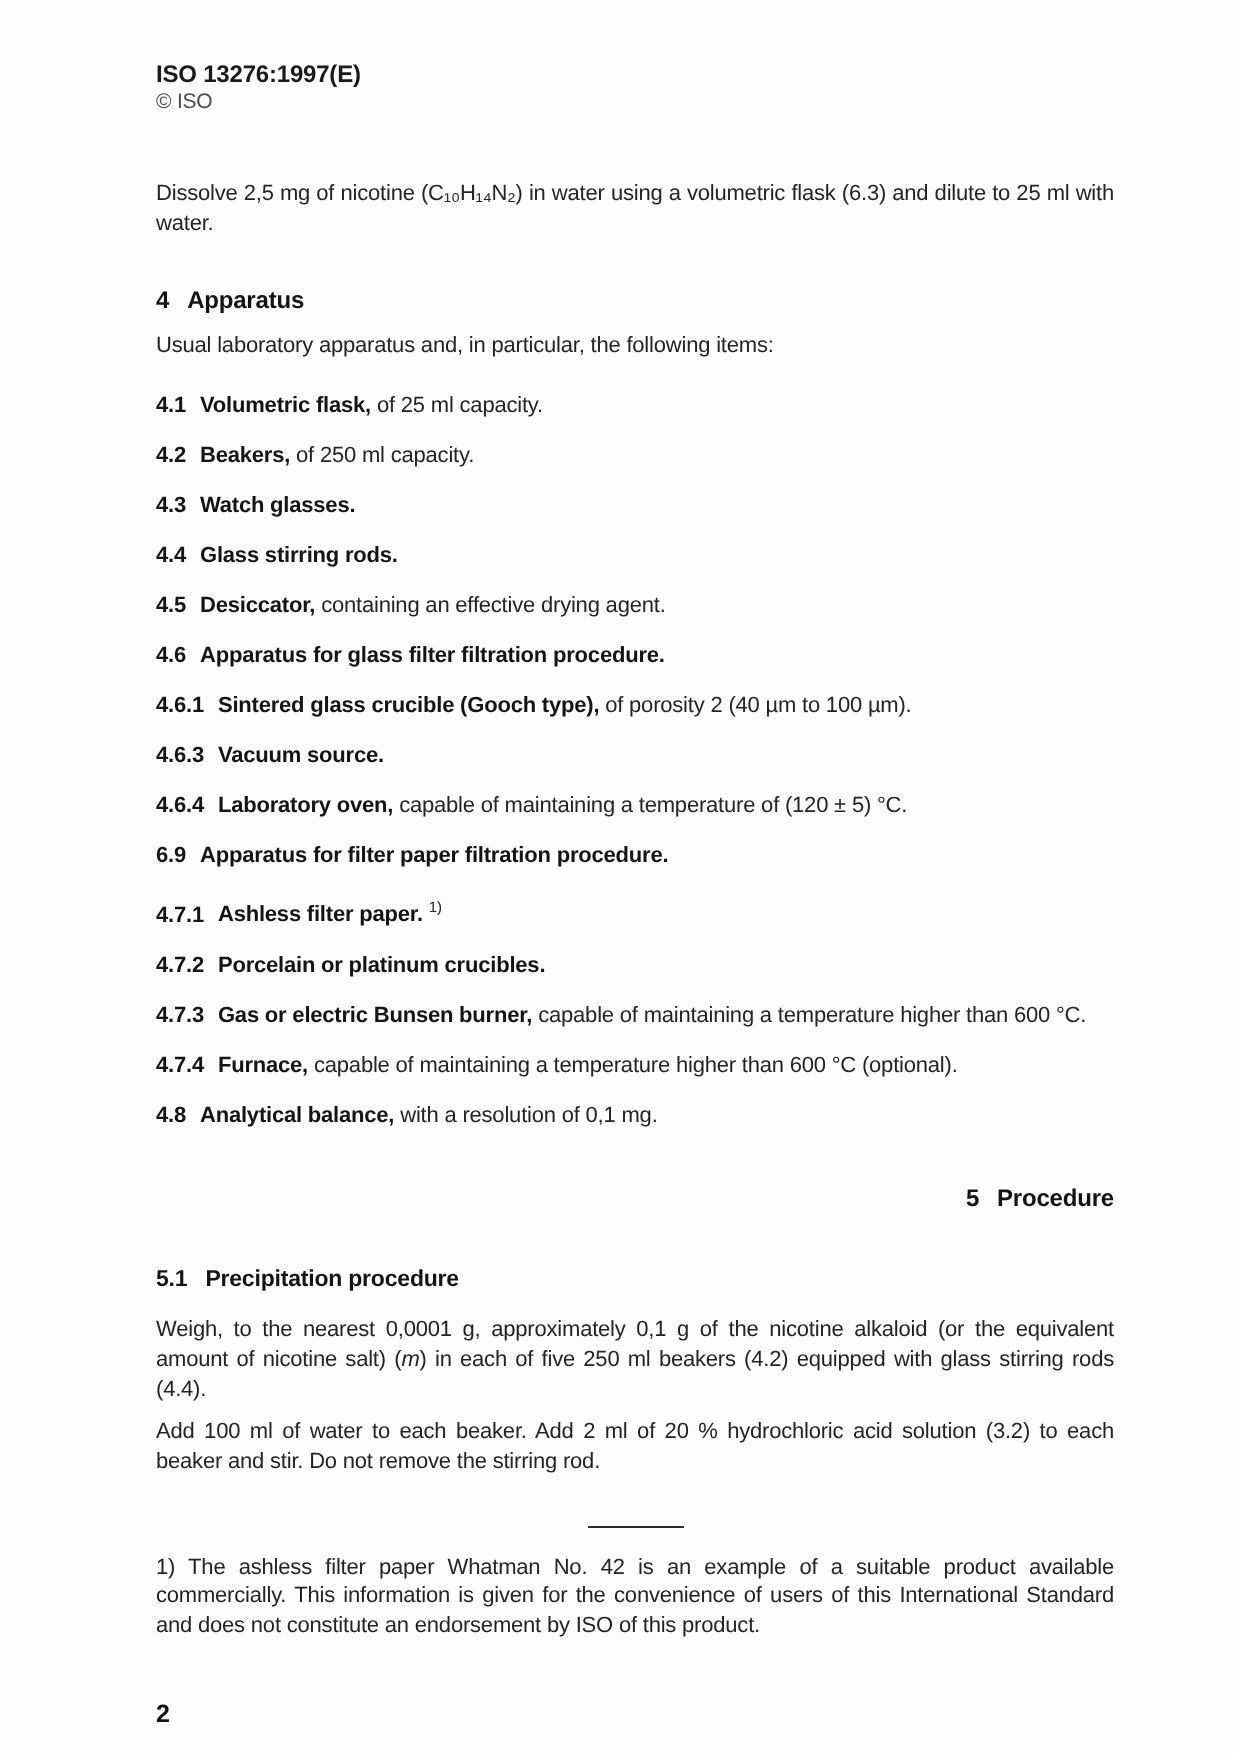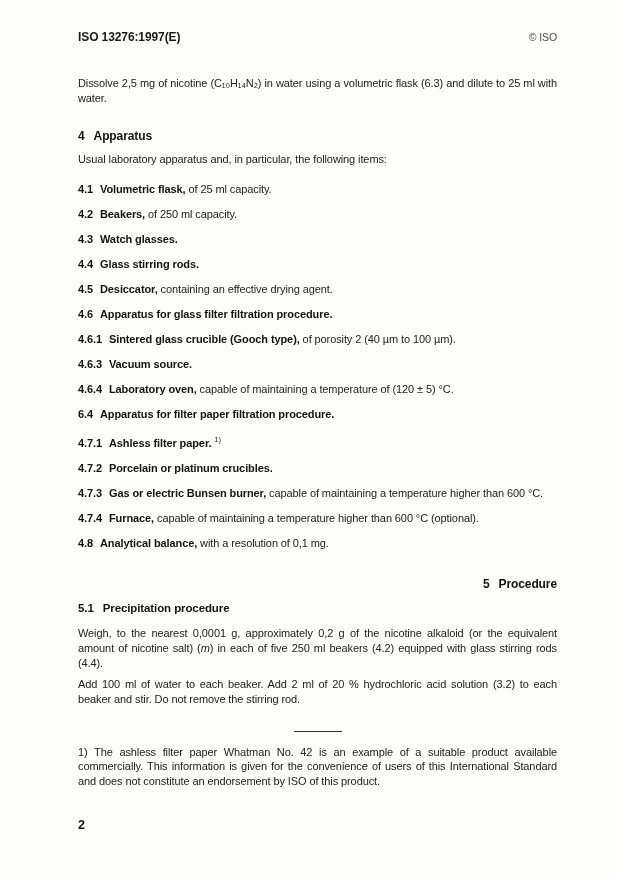--- a/index.html
+++ b/index.html
@@ -20,20 +20,21 @@
     color: #232323;
     box-sizing: border-box;
     padding: 0 62px 0 78px;
   }
   .hdr {
     margin-top: 30px;
     display: flex;
     justify-content: space-between;
     align-items: baseline;
     line-height: 14px;
+    flex-direction: column;
   }
   .hdr-left {
     font-weight: bold;
     font-size: 12px;
     color: #1a1a1a;
   }
   .hdr-right {
     font-size: 10.5px;
     color: #4d4d4d;
   }
@@ -62,21 +63,21 @@
   .item-num  { font-weight: bold; color: #141414; margin-right: 7px; }
   .item-name { font-weight: bold; color: #141414; }
   .item-rest { color: #232323; }
   .fn-mark {
     font-size: 7.5px;
     vertical-align: super;
     margin-left: 3px;
     color: #232323;
   }
   .h-5       { margin-top: 26px; text-align: right; }
-  .h-51      { margin-top: 9px; font-size: 11.5px; }
+  .h-51      { margin-top: 26px; font-size: 11.5px; }
   .p-weigh   { margin-top: 10px; }
   .p-add     { margin-top: 6px; }
   .var-m     { font-style: italic; }
   .fn-rule {
     margin-top: 24px;
     width: 48px;
     height: 0;
     border: none;
     border-top: 1.5px solid #2a2a2a;
   }
@@ -113,33 +114,33 @@
   <div class="items">
     <div class="item"><span class="item-num">4.1</span><span class="item-name">Volumetric flask,</span><span class="item-rest"> of 25 ml capacity.</span></div>
     <div class="item"><span class="item-num">4.2</span><span class="item-name">Beakers,</span><span class="item-rest"> of 250 ml capacity.</span></div>
     <div class="item"><span class="item-num">4.3</span><span class="item-name">Watch glasses.</span><span class="item-rest"></span></div>
     <div class="item"><span class="item-num">4.4</span><span class="item-name">Glass stirring rods.</span><span class="item-rest"></span></div>
     <div class="item"><span class="item-num">4.5</span><span class="item-name">Desiccator,</span><span class="item-rest"> containing an effective drying agent.</span></div>
     <div class="item"><span class="item-num">4.6</span><span class="item-name">Apparatus for glass filter filtration procedure.</span><span class="item-rest"></span></div>
     <div class="item"><span class="item-num">4.6.1</span><span class="item-name">Sintered glass crucible (Gooch type),</span><span class="item-rest"> of porosity 2 (40 µm to 100 µm).</span></div>
     <div class="item"><span class="item-num">4.6.3</span><span class="item-name">Vacuum source.</span><span class="item-rest"></span></div>
     <div class="item"><span class="item-num">4.6.4</span><span class="item-name">Laboratory oven,</span><span class="item-rest"> capable of maintaining a temperature of (120 ± 5) °C.</span></div>
-    <div class="item"><span class="item-num">6.4</span><span class="item-name">Apparatus for filter paper filtration procedure.</span><span class="item-rest"></span></div>
+    <div class="item"><span class="item-num">6.9</span><span class="item-name">Apparatus for filter paper filtration procedure.</span><span class="item-rest"></span></div>
     <div class="item"><span class="item-num">4.7.1</span><span class="item-name">Ashless filter paper.</span><span class="fn-mark">1)</span></div>
     <div class="item"><span class="item-num">4.7.2</span><span class="item-name">Porcelain or platinum crucibles.</span><span class="item-rest"></span></div>
     <div class="item"><span class="item-num">4.7.3</span><span class="item-name">Gas or electric Bunsen burner,</span><span class="item-rest"> capable of maintaining a temperature higher than 600 °C.</span></div>
     <div class="item"><span class="item-num">4.7.4</span><span class="item-name">Furnace,</span><span class="item-rest"> capable of maintaining a temperature higher than 600 °C (optional).</span></div>
     <div class="item"><span class="item-num">4.8</span><span class="item-name">Analytical balance,</span><span class="item-rest"> with a resolution of 0,1 mg.</span></div>
   </div>
 
   <div class="h-sec h-5"><span class="sec-num">5</span><span>Procedure</span></div>
 
   <div class="h-sec h-51"><span class="sec-num">5.1</span><span>Precipitation procedure</span></div>
 
-  <p class="para p-weigh"><span>Weigh, to the nearest 0,0001 g, approximately 0,2 g of the nicotine alkaloid (or the equivalent amount of nicotine salt) (</span><span class="var-m">m</span><span>) in each of five 250 ml beakers (4.2) equipped with glass stirring rods (4.4).</span></p>
+  <p class="para p-weigh"><span>Weigh, to the nearest 0,0001 g, approximately 0,1 g of the nicotine alkaloid (or the equivalent amount of nicotine salt) (</span><span class="var-m">m</span><span>) in each of five 250 ml beakers (4.2) equipped with glass stirring rods (4.4).</span></p>
 
   <p class="para p-add">Add 100 ml of water to each beaker. Add 2 ml of 20 % hydrochloric acid solution (3.2) to each beaker and stir. Do not remove the stirring rod.</p>
 
   <hr class="fn-rule">
 
   <p class="footnote">1) The ashless filter paper Whatman No. 42 is an example of a suitable product available commercially. This information is given for the convenience of users of this International Standard and does not constitute an endorsement by ISO of this product.</p>
 
   <div class="page-num">2</div>
 
 </div>

